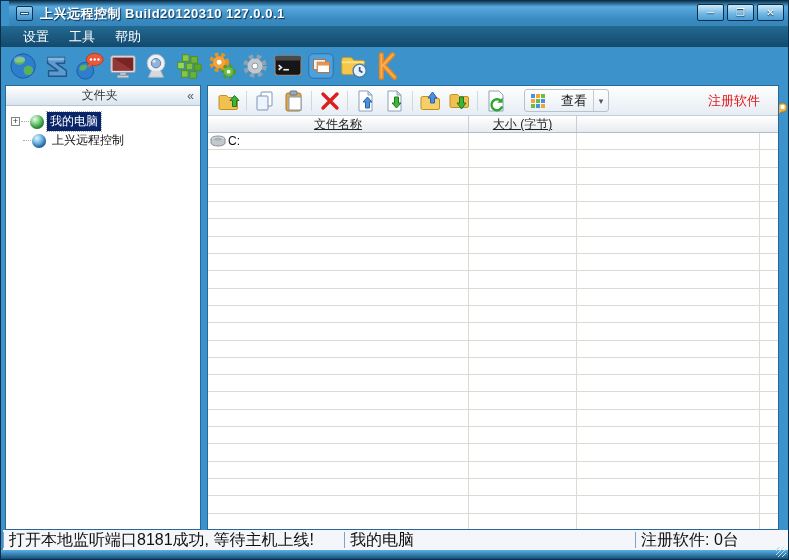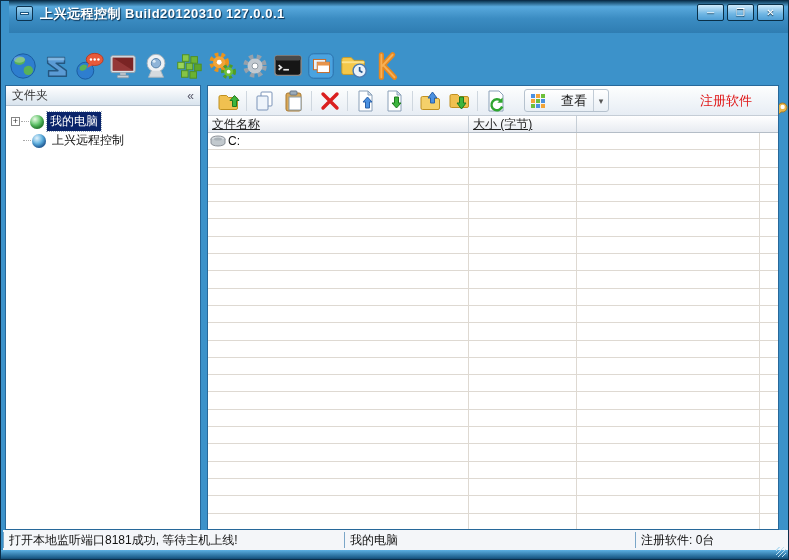--- a/index.html
+++ b/index.html
@@ -31,21 +31,21 @@
   .portgroup { position:absolute; left:426px; top:46px; height:38px; display:flex; align-items:center; }
   .portgroup .lbl { color:#ffffff; font-size:13px; text-shadow:0 1px 1px #1a4a6a; white-space:nowrap; }
   .field { width:68px; height:19px; border:1px solid #5a7e9c; background:#ffffff; font-size:12px; padding:0 3px;
     margin-left:4px; font-family:"Liberation Sans",sans-serif; }
   .field.pw { font-size:11px; letter-spacing:2px; font-weight:bold; }
   .change-btn { color:#ffffff; font-size:13px; margin-left:12px; cursor:pointer; text-shadow:0 1px 1px #1a4a6a; white-space:nowrap; }
   .miniicon { width:22px; height:22px; margin-left:10px; cursor:pointer; }
   .miniicon svg { width:20px; height:20px; }
 
   
-  .content { position:absolute; left:4px; top:84px; width:622px; height:445px; }
+  .content { position:absolute; left:4px; top:84px; width:622px; height:445px;text-align:center; }
   .panel-left { position:absolute; left:0; top:0; width:196px; height:445px; background:#ffffff; border:1px solid #27689a; }
   .panel-header { height:20px; background:linear-gradient(180deg,#ffffff,#d9e4ee); border-bottom:1px solid #b8c4d0;
     display:flex; align-items:center; padding:0 6px; }
   .panel-header .ph-title { font-size:12px; color:#333333; flex:1; }
   .collapse-btn { font-size:12px; color:#556; cursor:pointer; line-height:12px; }
   .tree { padding-top:6px; }
   .tree-row { height:19px; display:flex; align-items:center; font-size:12px; color:#111; position:relative; }
   .expander { width:9px; height:9px; border:1px solid #848484; background:#fff; margin-left:5px;
     display:flex; align-items:center; justify-content:center; font-size:9px; line-height:7px; color:#333; cursor:pointer; }
   .treedots { width:8px; border-top:1px dotted #aaa; margin:0 1px; }
@@ -63,34 +63,34 @@
   .fbicon { width:29px; height:26px; display:flex; align-items:center; justify-content:center; cursor:pointer; border-radius:3px; }
   .fbicon svg { width:24px; height:24px; }
   .fbsep { width:1px; height:20px; background:#cfd7df; margin:0 3px; flex:none; }
   .view-btn { margin-left:14px; display:flex; align-items:stretch; border:1px solid #b6c2ce; border-radius:3px;
     background:linear-gradient(180deg,#ffffff,#e9eff5); height:23px; cursor:pointer; }
   .view-main { display:flex; align-items:center; padding:0 6px; gap:16px; }
   .view-main svg { width:14px; height:14px; }
   .view-label { font-size:13px; color:#222; }
   .view-arrow { width:15px; border-left:1px solid #c2ccd6; display:flex; align-items:center; justify-content:center;
     font-size:9px; color:#555; }
-  .register { margin-left:auto; margin-right:20px; color:#e01818; font-size:13px; cursor:pointer; white-space:nowrap; }
+  .register { margin-left:auto; margin-right:12px; color:#e01818; font-size:13px; cursor:pointer; white-space:nowrap; }
 
   .thead { height:17px; display:flex; background:linear-gradient(180deg,#ffffff,#e7ebf1); border-bottom:1px solid #b4bdc7; flex:none; }
   .th { font-size:12px; color:#222; padding:0 4px; line-height:16px; border-right:1px solid #c6ced6; overflow:hidden; white-space:nowrap;text-decoration:underline; }
   .tbody { flex:1; overflow:hidden; background:#fff; }
   .trow { height:17.3px; display:flex; }
   .td { border-right:1px solid #ded9d2; border-bottom:1px solid #ded9d2; font-size:12px; color:#111;
     display:flex; align-items:center; padding:0 2px; overflow:hidden; white-space:nowrap; }
   .c0 { width:261px; } .c1 { width:108px; } .c2 { width:183px; } .c3 { flex:1; border-right:none; }
   .drive-ic { width:16px; height:12px; margin-right:2px; flex:none; }
 
   
   .statusbar { position:absolute; left:2px; top:529px; width:785px; height:20px; background:#f4f6f9;
-    display:flex; align-items:center; font-size:12px; color:#111; }
+    display:flex; align-items:center; font-size:16px; color:#111; }
   .sb-sec { height:16px; display:flex; align-items:center; border-left:1px solid #7aa6c8; padding-left:5px; white-space:nowrap; overflow:hidden; }
   .sb-1 { width:341px; } .sb-2 { width:291px; } .sb-3 { flex:1; }
   .bottombar { position:absolute; left:0; top:549px; width:100%; height:11px;
     background:linear-gradient(180deg,#5cb0e2,#1c5d8a 70%,#0a2f4a); }
   .grip { position:absolute; right:2px; bottom:2px; width:10px; height:10px;
     background:repeating-linear-gradient(135deg,transparent,transparent 2px,#bfe0f2 2px,#bfe0f2 3px); }
 </style>
 </head>
 <body>
 
@@ -101,20 +101,25 @@
         <i></i>
       </div>
     <div class="title-text">上兴远程控制 Build20120310 127.0.0.1</div>
     <div class="winbtns">
       <div class="winbtn">─</div>
       <div class="winbtn">❐</div>
       <div class="winbtn">✕</div>
     </div>
   </div>
 
+  <div class="menubar">
+    <div class="menu-item">设置</div>
+    <div class="menu-item">工具</div>
+    <div class="menu-item">帮助</div>
+  </div>
 
   <div class="toolbar">
     <div class="tbicon">
         <svg viewBox="0 0 32 32">
       <circle cx="15" cy="16" r="13" fill="#2e7ecf" stroke="#1a5a9e"></circle>
       <path d="M6 10 Q10 5 15 7 Q19 9 16 13 Q12 16 8 14 Q5 13 6 10Z" fill="#58b158"></path>
       <path d="M17 17 Q22 14 25 18 Q27 22 23 25 Q18 27 16 23 Q15 19 17 17Z" fill="#58b158"></path>
       <ellipse cx="11" cy="9" rx="6" ry="3.5" fill="#fff" opacity="0.28"></ellipse>
         </svg>
       </div>

